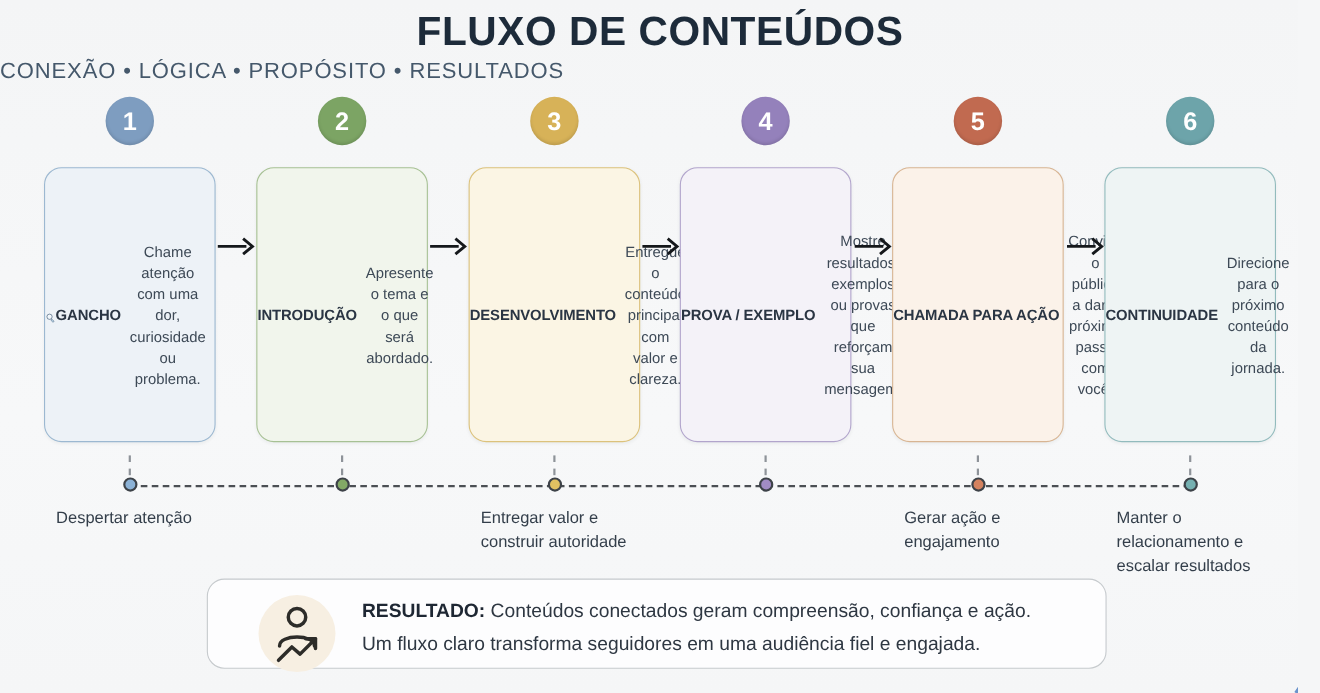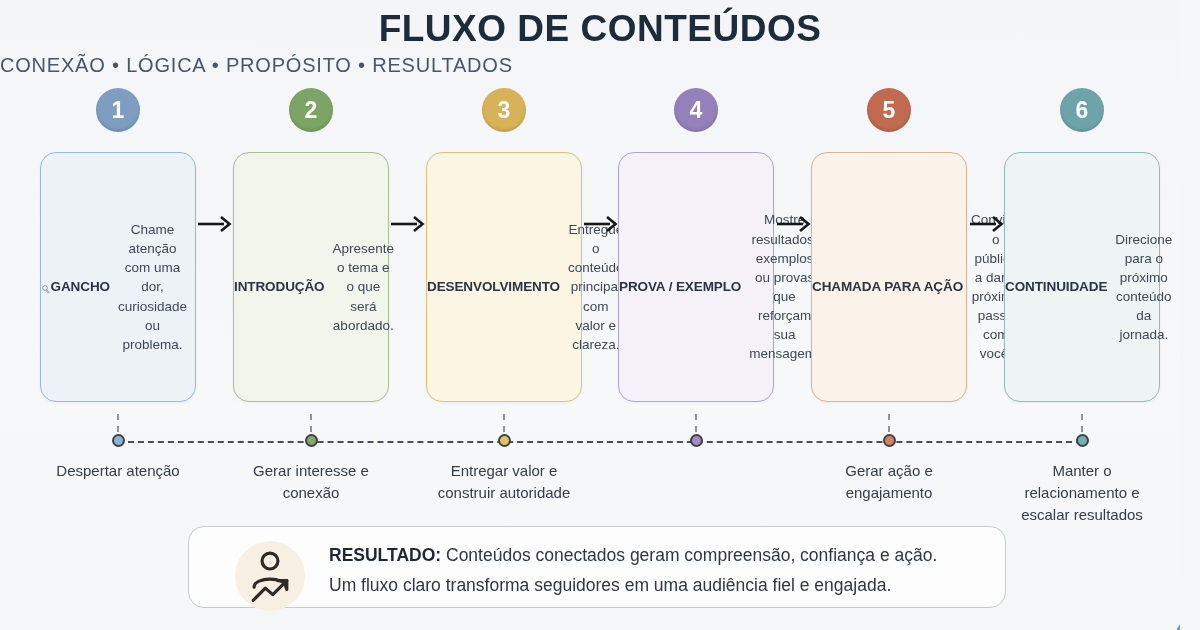--- a/index.html
+++ b/index.html
@@ -26,21 +26,21 @@
     align-items: center; }
   .card svg { margin-top: 24px; }
   .card-title { margin-top: 18px; font-size: 13.5px; font-weight: bold; letter-spacing: -0.1px;
     color: #2a3543; white-space: nowrap; }
   .card-text { margin-top: 20px; padding: 0 8px; font-size: 13.5px; line-height: 1.42;
     color: #3d4956; text-align: center; }
   .vline { margin-top: 12px; height: 18px; border-left: 2px dashed #8e9399; }
   .dot { margin-top: 2px; width: 13px; height: 13px; border-radius: 50%;
     background: var(--dot, #999); border: 2px solid #3d4248; }
   .outcome { margin-top: 13px; width: 134px; font-size: 15px; line-height: 1.45;
-    color: #333e4a; text-align: center; }
+    color: #333e4a; }
 
   .arrow { position: absolute; top: 214px; z-index: 2; }
 
   .result-box { position: absolute; left: 188px; top: 526px; width: 818px; height: 82px;
     background: #fdfdfe; border: 1.5px solid #c6cacd; border-radius: 16px; z-index: 2; }
   .result-icon-wrap { position: absolute; left: 46px; top: 14px; width: 70px; height: 70px;
     border-radius: 50%; background: #f7efe2; display: flex; align-items: center; justify-content: center; }
   .result-text { position: absolute; left: 140px; top: 13px; width: 660px; font-size: 17.5px;
     line-height: 30px; color: #2e3742; }
   .result-text strong { color: #1e2733; }
@@ -81,21 +81,20 @@
       <svg width="64" height="64" viewBox="0 0 64 64">
         <path d="M32 16 C27 10.5 16.5 9.5 10.5 12.8 L10.5 43 C16.5 40 27 41 32 46.5 C37 41 47.5 40 53.5 43 L53.5 12.8 C47.5 9.5 37 10.5 32 16 Z" fill="#e6efdc" stroke="#5c8a4a" stroke-width="3.2" stroke-linejoin="round"></path>
         <path d="M32 16 L32 46.5" fill="none" stroke="#5c8a4a" stroke-width="3.2"></path>
         <path d="M27 49.5 q5 3.5 10 0" fill="none" stroke="#5c8a4a" stroke-width="3" stroke-linecap="round"></path>
       </svg>
       <div class="card-title">INTRODUÇÃO</div>
       <div class="card-text">Apresente o tema e o que será abordado.</div>
     </div>
     <div class="vline"></div>
     <div class="dot"></div>
-    <div class="outcome">Gerar interesse e conexão</div>
   </div>
 
   <div class="step" style="left: 426px; --circle: #d7b258; --card-bg: #fbf5e4; --card-border: #dcc27c; --dot: #e2c162;">
     <div class="num">3</div>
     <div class="card">
       <svg width="64" height="64" viewBox="0 0 64 64">
         <path d="M32 7 C21.3 7 13.8 14.6 13.8 24.2 c0 6.6 3.6 10.6 7.1 14.1 c2 2 3.1 3.6 3.6 6.2 h15 c0.5 -2.6 1.6 -4.2 3.6 -6.2 c3.5 -3.5 7.1 -7.5 7.1 -14.1 C50.2 14.6 42.7 7 32 7 Z" fill="#f6db92" stroke="#a8822f" stroke-width="3.2" stroke-linejoin="round"></path>
         <path d="M21.5 26 c0 -5.5 3.3 -9.8 8 -11.3" fill="none" stroke="#fdf4da" stroke-width="3" stroke-linecap="round"></path>
         <line x1="26.5" y1="50" x2="37.5" y2="50" stroke="#a8822f" stroke-width="3.4" stroke-linecap="round"></line>
         <line x1="28.5" y1="55.5" x2="35.5" y2="55.5" stroke="#a8822f" stroke-width="3.4" stroke-linecap="round"></line>

